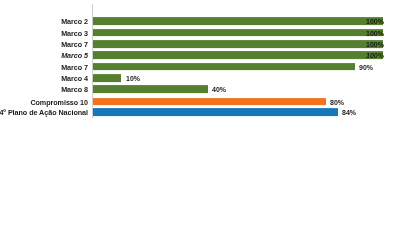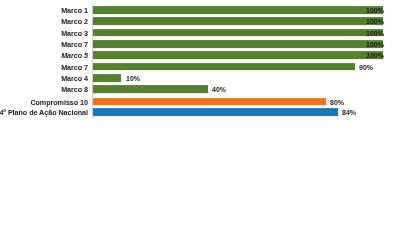--- a/index.html
+++ b/index.html
@@ -71,25 +71,20 @@
     color: #1a1a1a;
   }
 </style>
 </head>
 <body>
 
 <div id="chart-root">
   <div class="plot-area">
     <div class="axis-line"></div>
 
-    <div class="row" style="top:4.5px;">
-      <div class="cat-label">Marco 1</div>
-      <div class="bar" style="width:290px;background:#54802F;"></div>
-      <div class="val-label inside-end" style="left:366px;">100%</div>
-    </div>
 
     <div class="row" style="top:15.8px;">
       <div class="cat-label">Marco 2</div>
       <div class="bar" style="width:290px;background:#54802F;"></div>
       <div class="val-label inside-end" style="left:366px;">100%</div>
     </div>
 
     <div class="row" style="top:27.1px;">
       <div class="cat-label">Marco 3</div>
       <div class="bar" style="width:290px;background:#54802F;"></div>

